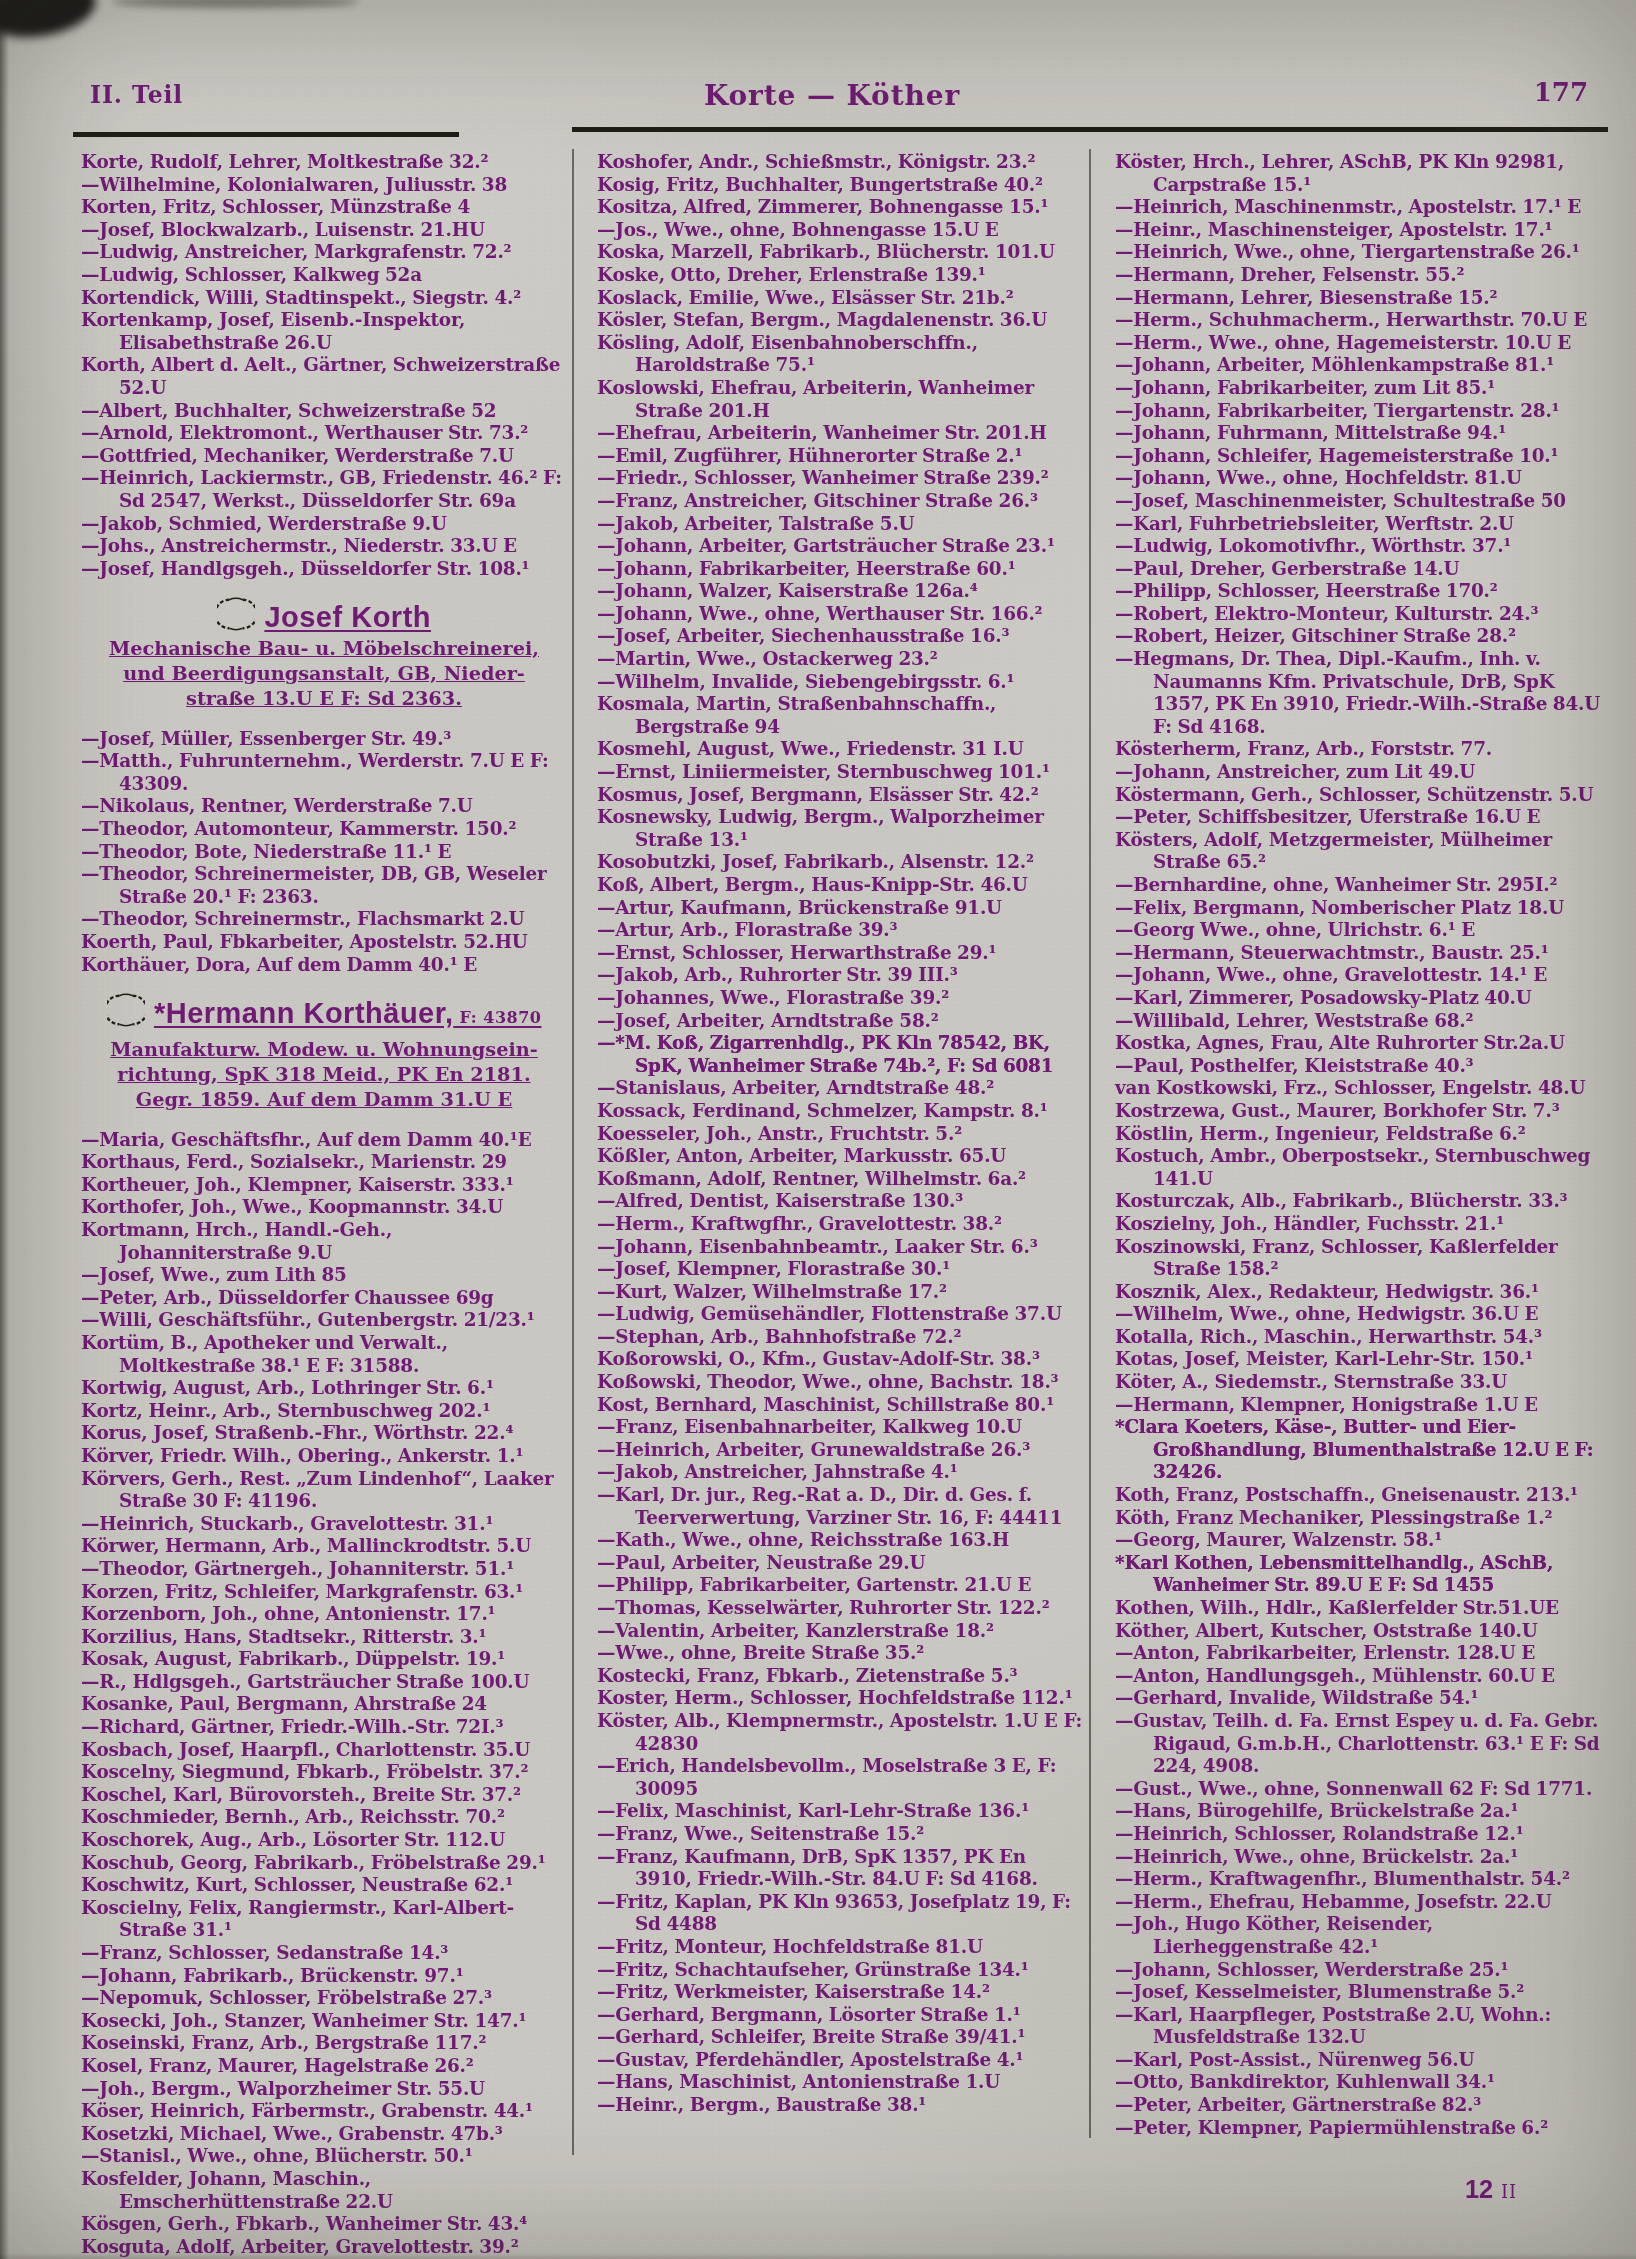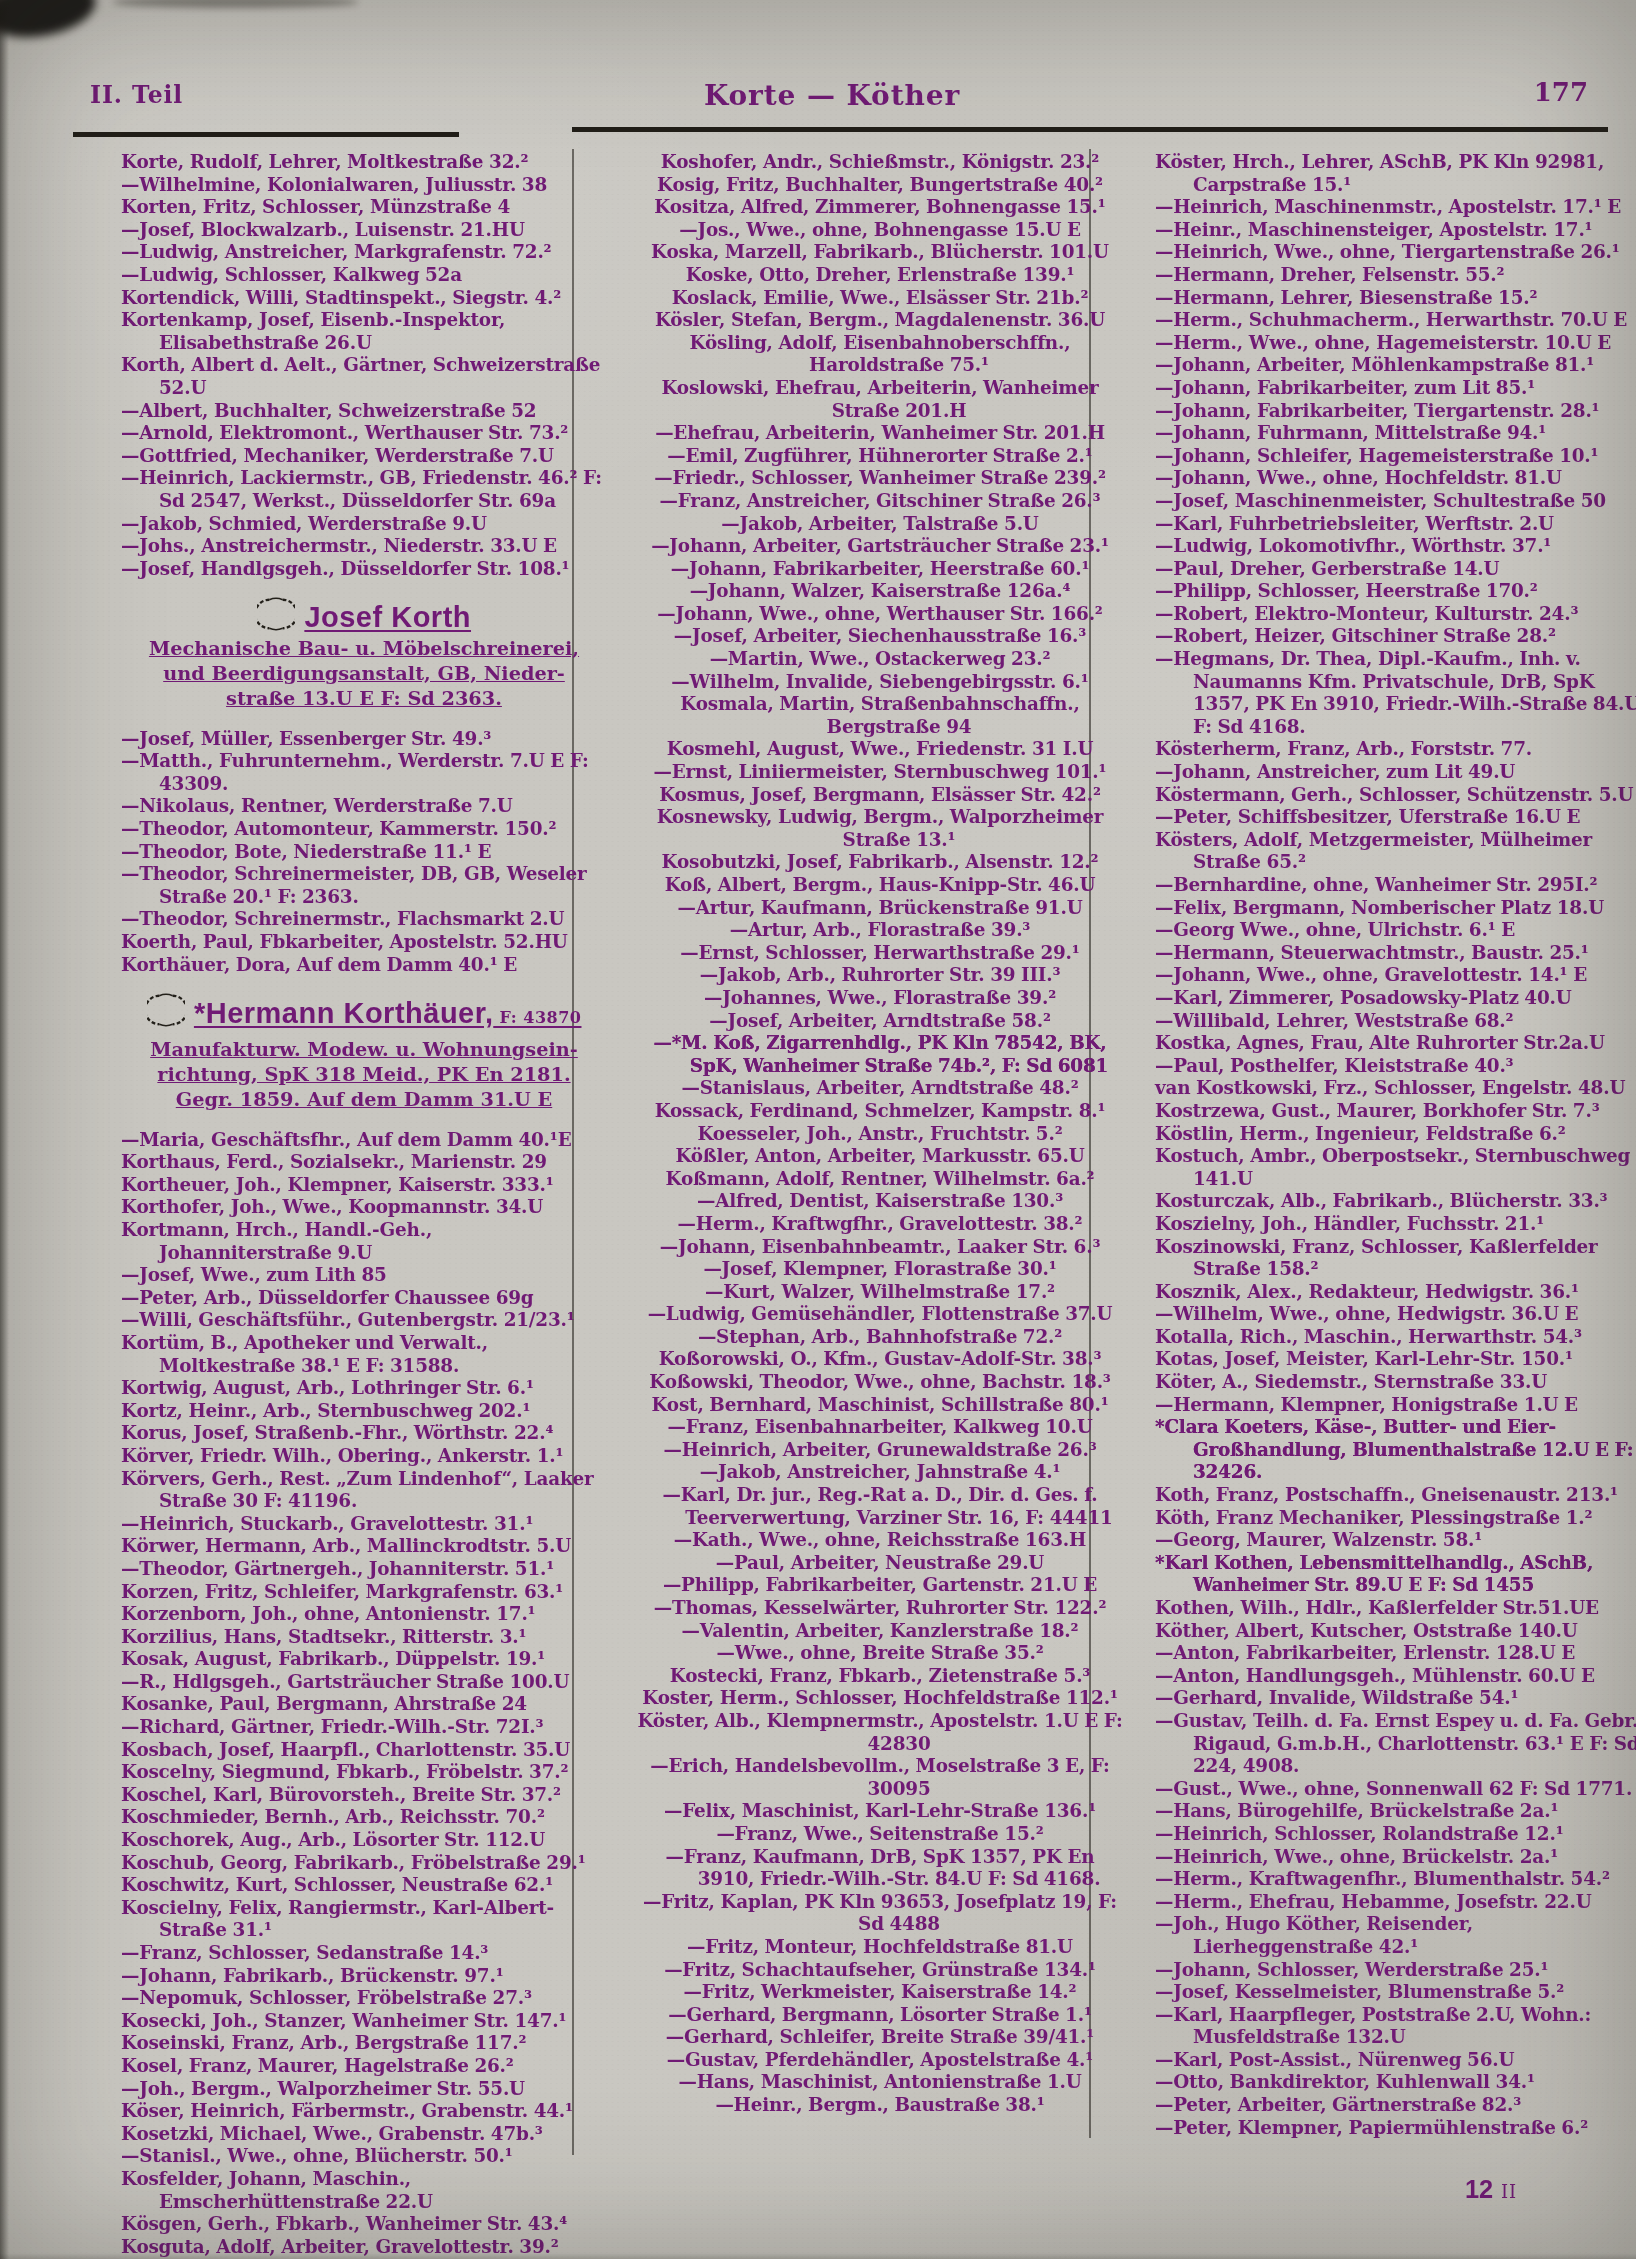--- a/index.html
+++ b/index.html
@@ -36,23 +36,23 @@
 
   
   .part-label { position:absolute; left:90px; top:81px; font-size:23.5px; font-weight:bold; letter-spacing:0.9px; }
   .page-title { position:absolute; left:574px; top:79px; width:516px; text-align:center;
     font-size:28px; font-weight:bold; letter-spacing:0.9px; }
   .page-number { position:absolute; right:49px; top:77px; font-size:26px; font-weight:bold; }
   .rule-left  { position:absolute; left:73px;  top:132px; width:386px;  height:4.7px; background:#211e18; }
   .rule-right { position:absolute; left:572px; top:127px; width:1036px; height:4.7px; background:#211e18; }
 
   
-  .col { position:absolute; top:151px; width:486px;margin-left:40px; }
+  .col { position:absolute; top:151px; width:486px; }
   .col-1 { left:81px; }
-  .col-2 { left:597px;text-align:center; }
+  .col-2 { left:597px; }
   .col-3 { left:1115px; }
   .divider { position:absolute; top:149px; width:1.9px; background:rgba(43,40,35,.6); }
   .divider-1 { left:572px; height:2006px; }
   .divider-2 { left:1089px; height:1989px; }
 
   .entry {
     margin:0; padding-left:38px; text-indent:-38px;
     font-size:18.4px; line-height:22.6px; font-weight:bold;
     letter-spacing:-0.2px; word-spacing:-0.5px;
   }

